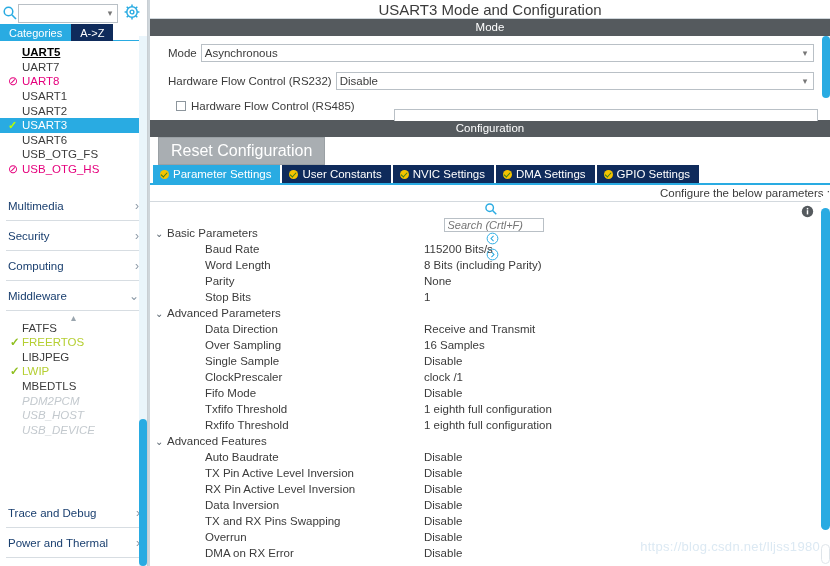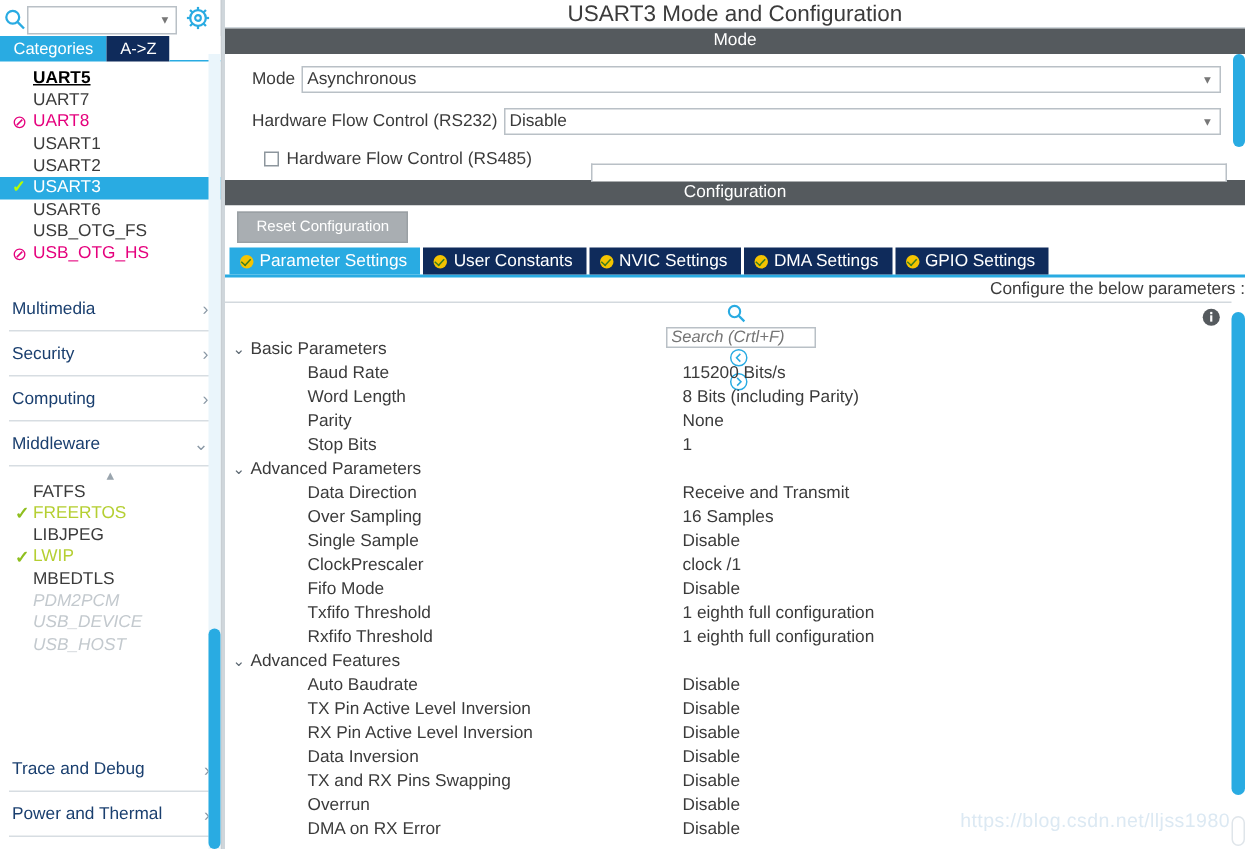--- a/index.html
+++ b/index.html
@@ -148,21 +148,21 @@
   #mode-thumb {
     position: absolute; left: 0; top: 0px; width: 8px; height: 62px;
     background: #29abe2; border-radius: 4px;
   }
 
   
   .cfg-body { background: #fff; }
   .reset-row { height: 28px; display: flex; align-items: center; padding-left: 8px; }
   .reset-btn {
     background: #a9aeb2; color: #ffffff; border: 1px solid #9aa0a4;
-    font-size: 10px; padding: 4px 12px; font-family: "Liberation Sans", sans-serif;
+    font-size: 16px; padding: 4px 12px; font-family: "Liberation Sans", sans-serif;
   }
   .tabbar { display: flex; height: 18px; align-items: flex-end; padding-left: 3px; position: relative; }
   .tab {
     display: flex; align-items: center; height: 18px; padding: 0 9px 0 7px;
     background: #0f2b5b; color: #ffffff; font-size: 11.5px; margin-right: 2px;
     white-space: nowrap;
   }
   .tab.active { background: #29abe2; }
   .tab .badge {
     width: 9px; height: 9px; border-radius: 50%; background: #f5c400;
@@ -195,21 +195,21 @@
   .info-ic { position: absolute; right: 16px; top: 3px; }
 
   
   .tree { position: relative; padding-top: 1px; }
   .grp-row {
     height: 16px; display: flex; align-items: center;
     font-size: 11.5px; color: #3b3b3b; padding-left: 5px;
   }
   .grp-row .caret { width: 12px; color: #5a6670; font-size: 10px; }
   .par-row {
-    height: 16px; display: flex; align-items: center; font-size: 11.5px; color: #3b3b3b; gap: 31px;
+    height: 16px; display: flex; align-items: center; font-size: 11.5px; color: #3b3b3b;
   }
   .par-name { width: 274px; padding-left: 55px; white-space: nowrap; }
   .par-val { flex: 1 1 auto; white-space: nowrap; }
 
   
   #main-scroll {
     position: absolute; right: 0; top: 196px; width: 9px; bottom: 0; background: #ffffff;
   }
   #main-thumb {
     position: absolute; left: 0; top: 12px; width: 9px; height: 322px;
@@ -337,24 +337,24 @@
         <span class="mark">✓</span>
         <span>LWIP</span>
       </div>
       <div class="mw-item">
         <span>MBEDTLS</span>
       </div>
       <div class="mw-item off">
         <span>PDM2PCM</span>
       </div>
       <div class="mw-item off">
+        <span>USB_HOST</span>
+      </div>
+      <div class="mw-item off">
         <span>USB_DEVICE</span>
-      </div>
-      <div class="mw-item off">
-        <span>USB_HOST</span>
       </div>
     </div>
 
     <div class="sb-bottom">
       <div class="cat-group">
         <span class="cg-label">Trace and Debug</span>
         <span class="cg-arrow">›</span>
       </div>
       <div class="cat-group">
         <span class="cg-label">Power and Thermal</span>

